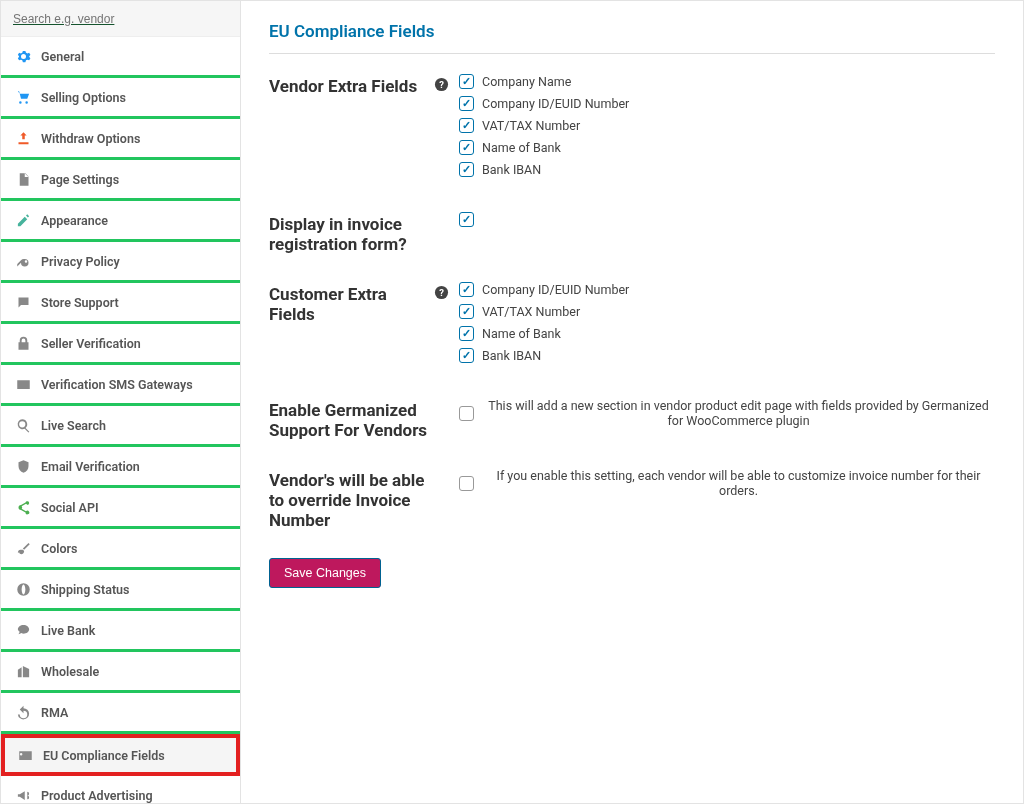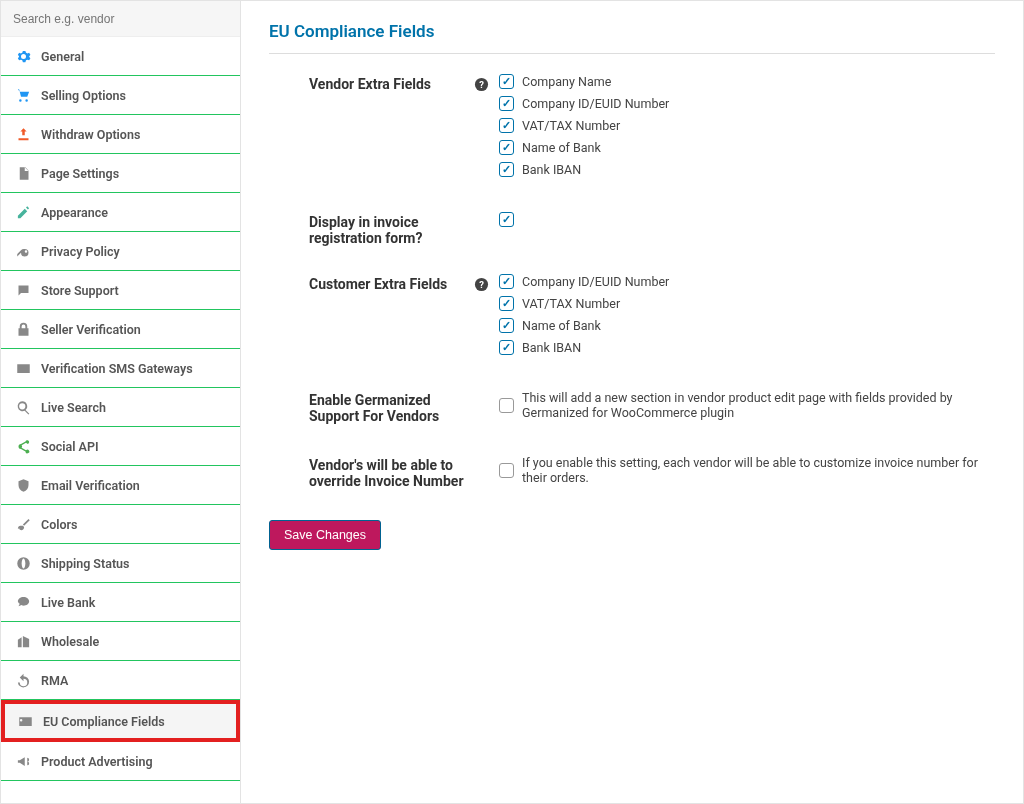--- a/index.html
+++ b/index.html
@@ -30,26 +30,27 @@
       border-bottom: 1px solid #eee;
       background: #f6f6f6;
     }
     .search-input {
       width: 100%;
       border: none;
       background: transparent;
       font-size: 12px;
       color: #14532d;
       outline: none;
+      text-decoration: underline;
     }
     .nav-item {
       display: flex;
       align-items: center;
       padding: 11px 14px;
-      border-bottom: 1px solid #22c55e;
+      border-bottom: 3px solid #22c55e;
       cursor: pointer;
       font-size: 12.5px;
       color: #555;
       font-weight: 600;
     }
     .nav-item.active {
       background: #f5f5f5;
       border: 4px solid #e32020;
       padding: 9px 12px;
     }
@@ -78,43 +79,43 @@
     }
     .form-row {
       display: flex;
       margin-bottom: 28px;
       align-items: flex-start;
     }
     .form-label {
       width: 165px;
       flex-shrink: 0;
       font-weight: 700;
-      font-size: 14px;
+      font-size: 17px;
       color: #333;
       padding-top: 2px;
-      margin-left: 40px;
     }
     .help-icon {
       width: 15px;
       height: 15px;
       margin-right: 10px;
       margin-top: 3px;
       flex-shrink: 0;
     }
     .help-spacer {
       width: 25px;
       flex-shrink: 0;
     }
     .form-control {
       flex: 1;
     }
     .check-item {
       display: flex;
       align-items: center;
       margin-bottom: 7px;
+      text-align: center;
     }
     .chk {
       width: 15px;
       height: 15px;
       border: 1.5px solid #0073aa;
       border-radius: 3px;
       margin-right: 8px;
       display: inline-flex;
       align-items: center;
       justify-content: center;
@@ -232,34 +233,34 @@
         </div>
         <div class="nav-item">
           <span class="nav-icon c-gray">
             <svg viewBox="0 0 24 24">
               <path d="M10 2a8 8 0 015.3 13.9l6 6-1.4 1.4-6-6A8 8 0 1110 2zm0 3a5 5 0 100 10 5 5 0 000-10z" class="c-gray"></path>
             </svg>
           </span>
           <span>Live Search</span>
         </div>
         <div class="nav-item">
+          <span class="nav-icon c-gray">
+            <svg viewBox="0 0 24 24">
+              <path d="M12 2l8 3v6c0 5-3 9-8 11-5-2-8-6-8-11V5l8-3z" class="c-gray"></path>
+            </svg>
+          </span>
+          <span>Email Verification</span>
+        </div>
+        <div class="nav-item">
           <span class="nav-icon c-green">
             <svg viewBox="0 0 24 24">
               <path d="M18 8a3 3 0 10-2.8-4L8 8a3 3 0 100 8l7.2 4a3 3 0 10.8-2l-7-4a3 3 0 000-4l7-4c.5.6 1.3 1 2 1z" class="c-green"></path>
             </svg>
           </span>
           <span>Social API</span>
-        </div>
-        <div class="nav-item">
-          <span class="nav-icon c-gray">
-            <svg viewBox="0 0 24 24">
-              <path d="M12 2l8 3v6c0 5-3 9-8 11-5-2-8-6-8-11V5l8-3z" class="c-gray"></path>
-            </svg>
-          </span>
-          <span>Email Verification</span>
         </div>
         <div class="nav-item">
           <span class="nav-icon c-gray">
             <svg viewBox="0 0 24 24">
               <path d="M20 3l-9 9 2 2 9-9-2-2zM7 14c-2 0-4 2-4 5 1 0 2-1 2-1 0 2 2 3 4 3 3 0 4-3 4-5l-2-2c-1 0-3 0-4 0z" class="c-gray"></path>
             </svg>
           </span>
           <span>Colors</span>
         </div>
         <div class="nav-item">

